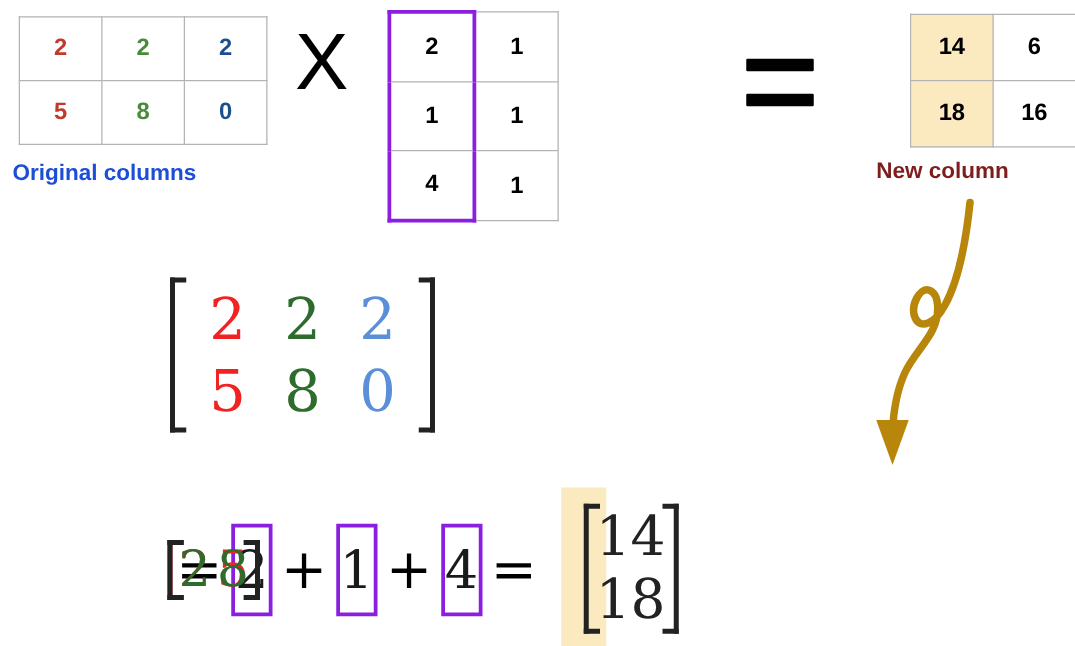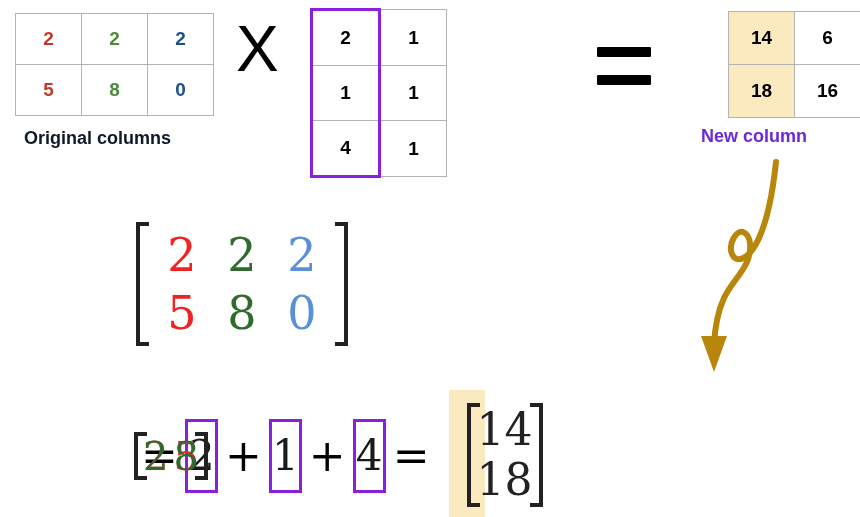--- a/index.html
+++ b/index.html
@@ -52,23 +52,23 @@
   #res-table td.beige { background: #fbe9c0; }
 
   
   .caption {
     position: absolute;
     font-family: "Liberation Sans", sans-serif;
     font-weight: bold;
     font-size: 18px;
     white-space: nowrap;
   }
-  #cap-orig  { left: 24px;  top: 128px; color: #0f172a; }
+  #cap-orig  { left: 10px;  top: 128px; color: #1d4ed8; }
   #cap-trans { left: 302px; top: 180px; color: #8b1fe0; }
-  #cap-new   { left: 701px; top: 126px; color: #6d28d9; }
+  #cap-new   { left: 701px; top: 126px; color: #7f1d1d; }
 
   
   #op-times {
     position: absolute;
     left: 236px; top: 17px;
     font-family: "Liberation Sans", sans-serif;
     font-size: 64px;
     font-weight: 400;
     color: #000000;
     line-height: 1;

